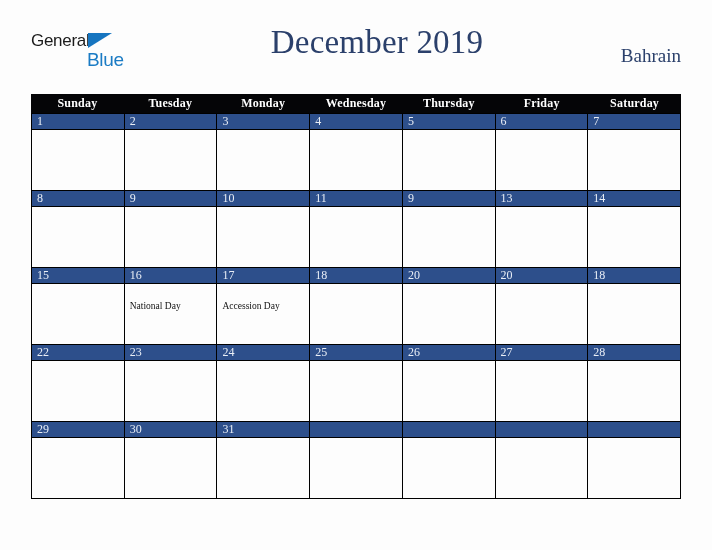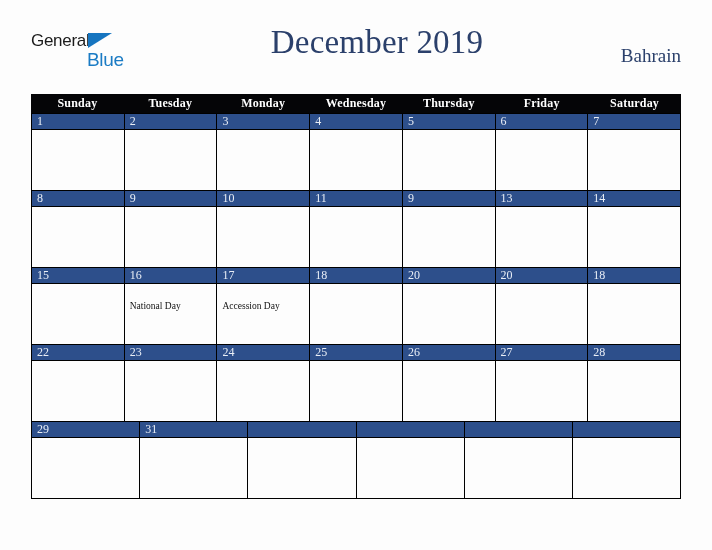--- a/index.html
+++ b/index.html
@@ -434,20 +434,28 @@
         <div class="day-cell">
           <div class="day-band">
             <span class="day-number">29</span>
           </div>
           <div class="day-body">
             <span class="event"></span>
           </div>
         </div>
         <div class="day-cell">
           <div class="day-band">
+            <span class="day-number">30</span>
+          </div>
+          <div class="day-body">
+            <span class="event"></span>
+          </div>
+        </div>
+        <div class="day-cell">
+          <div class="day-band">
             <span class="day-number">31</span>
           </div>
           <div class="day-body">
             <span class="event"></span>
           </div>
         </div>
         <div class="day-cell">
           <div class="day-band">
             <span class="day-number"></span>
           </div>

